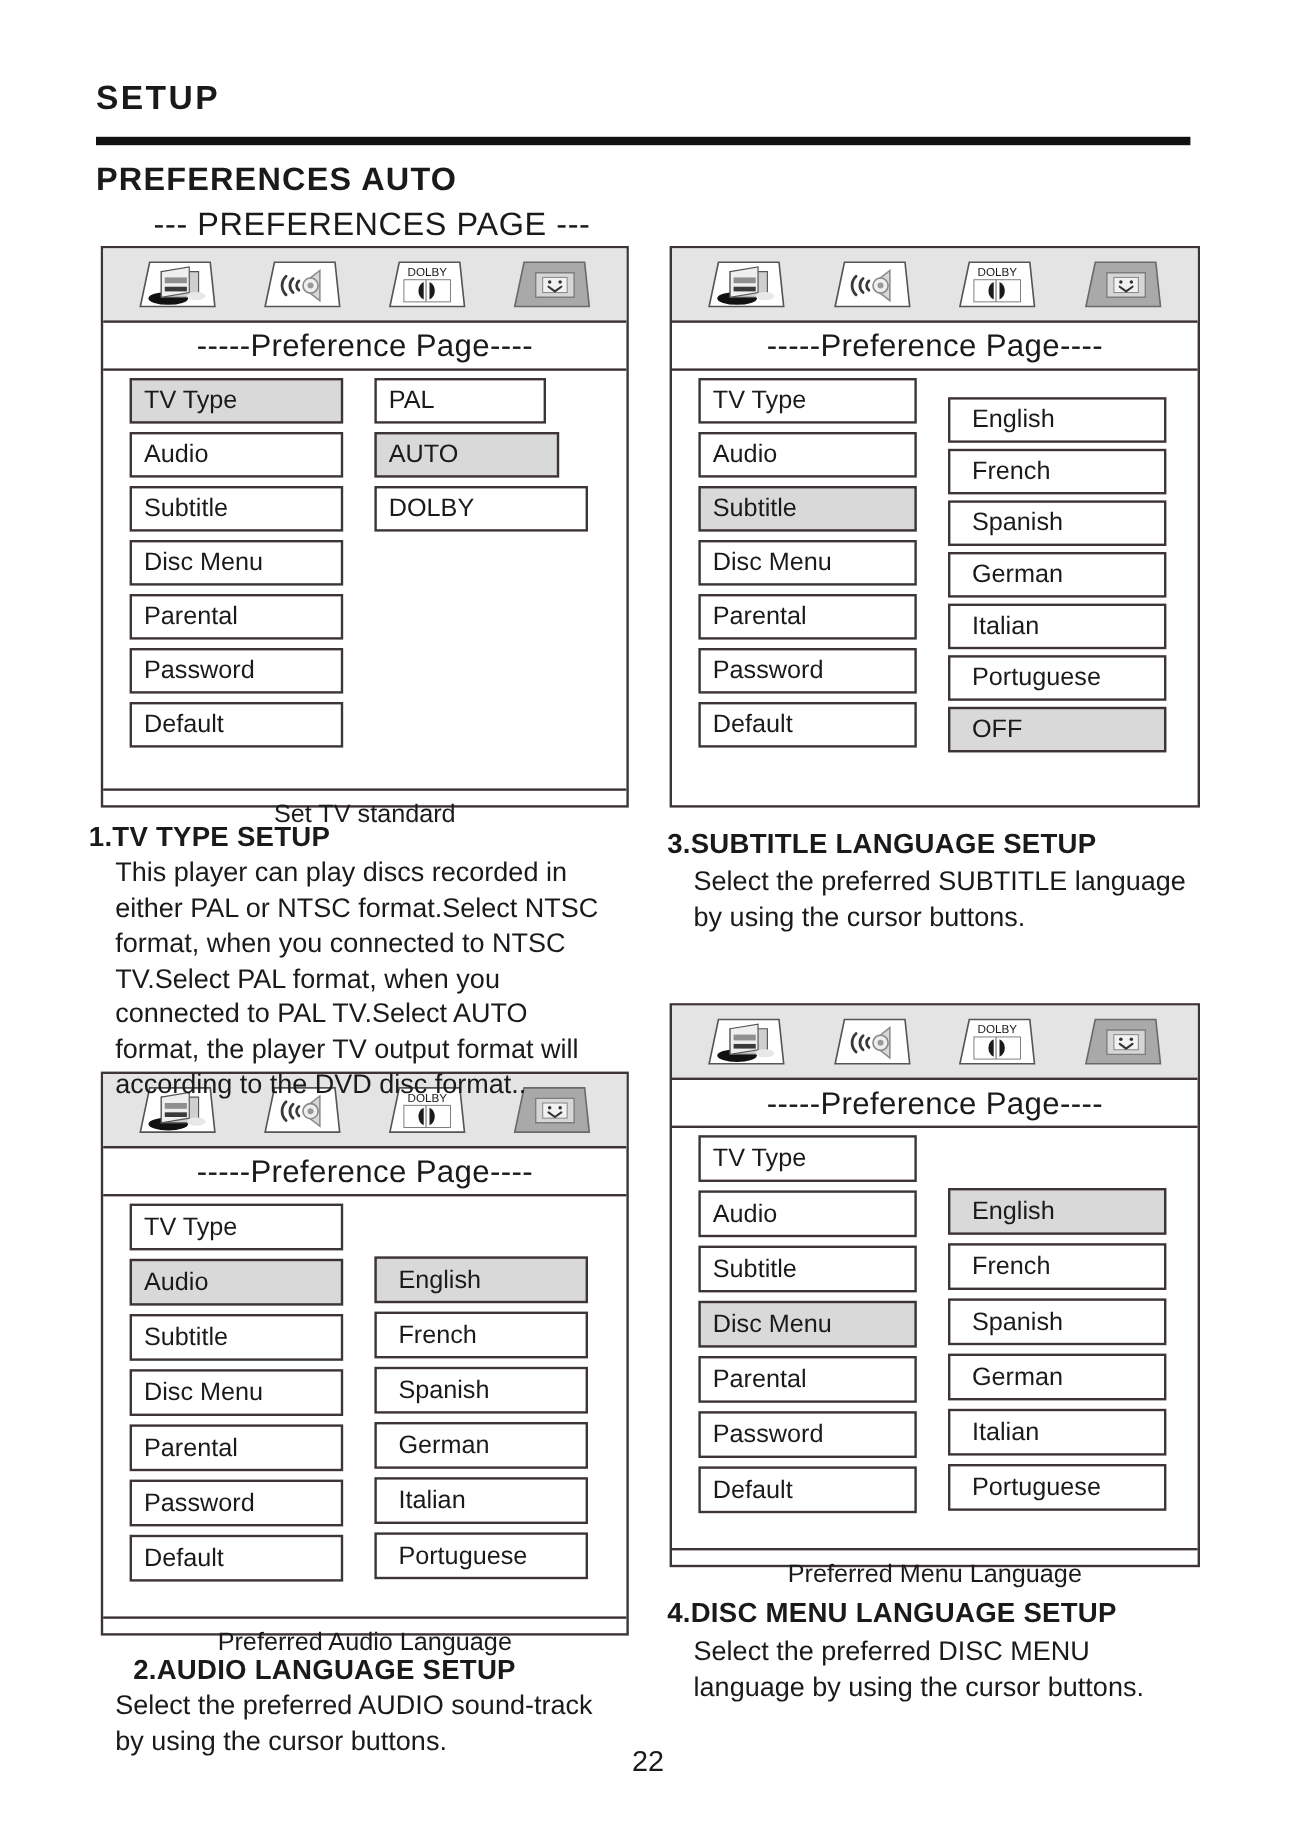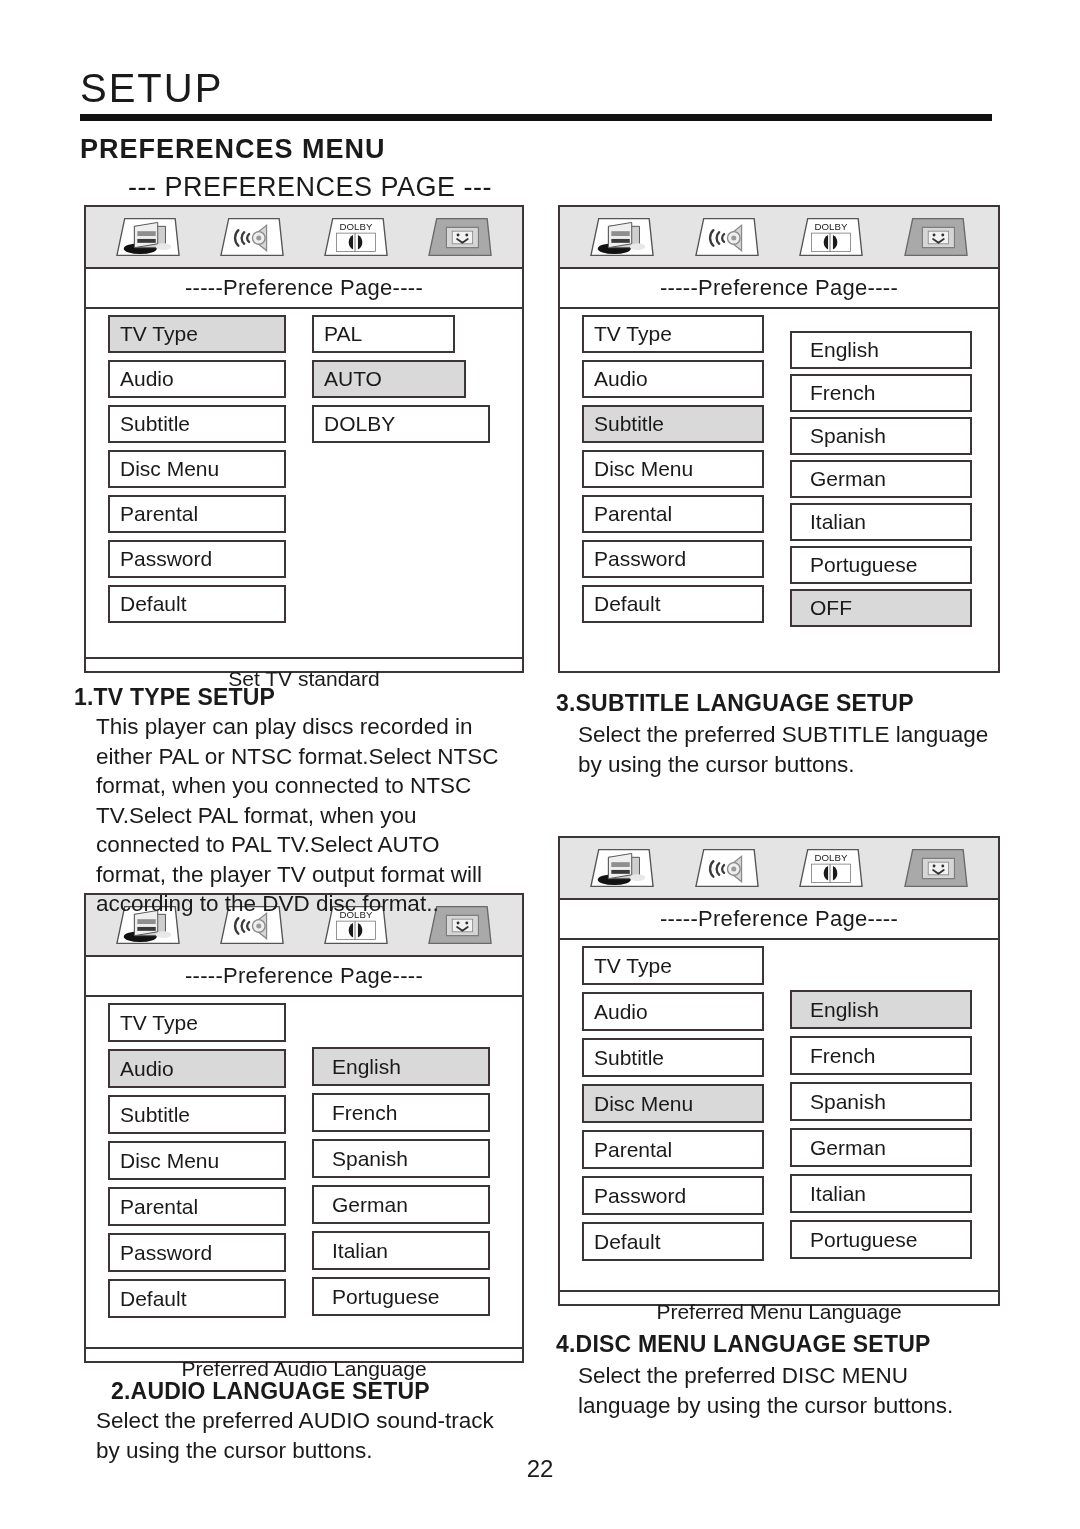--- a/index.html
+++ b/index.html
@@ -22,22 +22,22 @@
     height: 1529px;
     box-sizing: border-box;
     padding: 0;
   }
 
   
   .hdr-title {
     position: absolute;
     left: 80px;
     top: 68px;
-    font-size: 40px;
-    font-weight: normal;
+    font-size: 28px;
+    font-weight: bold;
     letter-spacing: 2px;
     line-height: 1;
   }
   .hdr-rule {
     position: absolute;
     left: 80px;
     top: 114px;
     width: 912px;
     height: 7px;
     background: #111;
@@ -74,21 +74,21 @@
     justify-content: space-around;
     padding: 0 10px;
     box-sizing: border-box;
   }
   .osd-titlebar {
     height: 38px;
     border-bottom: 2px solid #3c3436;
     display: flex;
     align-items: center;
     justify-content: center;
-    font-size: 22px;
+    font-size: 26px;
     letter-spacing: 0.3px;
   }
   .osd-body {
     position: relative;
     display: flex;
   }
   .osd-footer {
     height: 40px;
     border-top: 2px solid #3c3436;
     display: flex;
@@ -152,21 +152,21 @@
     font-size: 24px;
   }
 </style>
 </head>
 <body>
 
 <div class="page">
 
   <div class="hdr-title">SETUP</div>
   <div class="hdr-rule"></div>
-  <div class="hdr-sub">PREFERENCES MENU</div>
+  <div class="hdr-sub">PREFERENCES AUTO</div>
   <div class="hdr-page-label">--- PREFERENCES PAGE ---</div>
 
   <div id="panels-root">
       <div class="osd" style="left: 84px; top: 205px; width: 440px; height: 468px;">
         <div class="osd-iconbar">
           <span class="ico"><svg viewBox="0 0 68 46" width="66" height="46">
               <path d="M10 4 L62 4 L66 42 L2 42 Z" fill="#ffffff" stroke="#555" stroke-width="1.4"></path>
               <ellipse cx="26" cy="35" rx="17" ry="5.5" fill="#111"></ellipse>
               <path d="M20 12 L52 12 L52 34 L20 34 Z" fill="#cfcfcf" stroke="#555" stroke-width="1"></path>
               <path d="M20 12 L44 8 L44 30 L20 34 Z" fill="#efefef" stroke="#555" stroke-width="1"></path>

